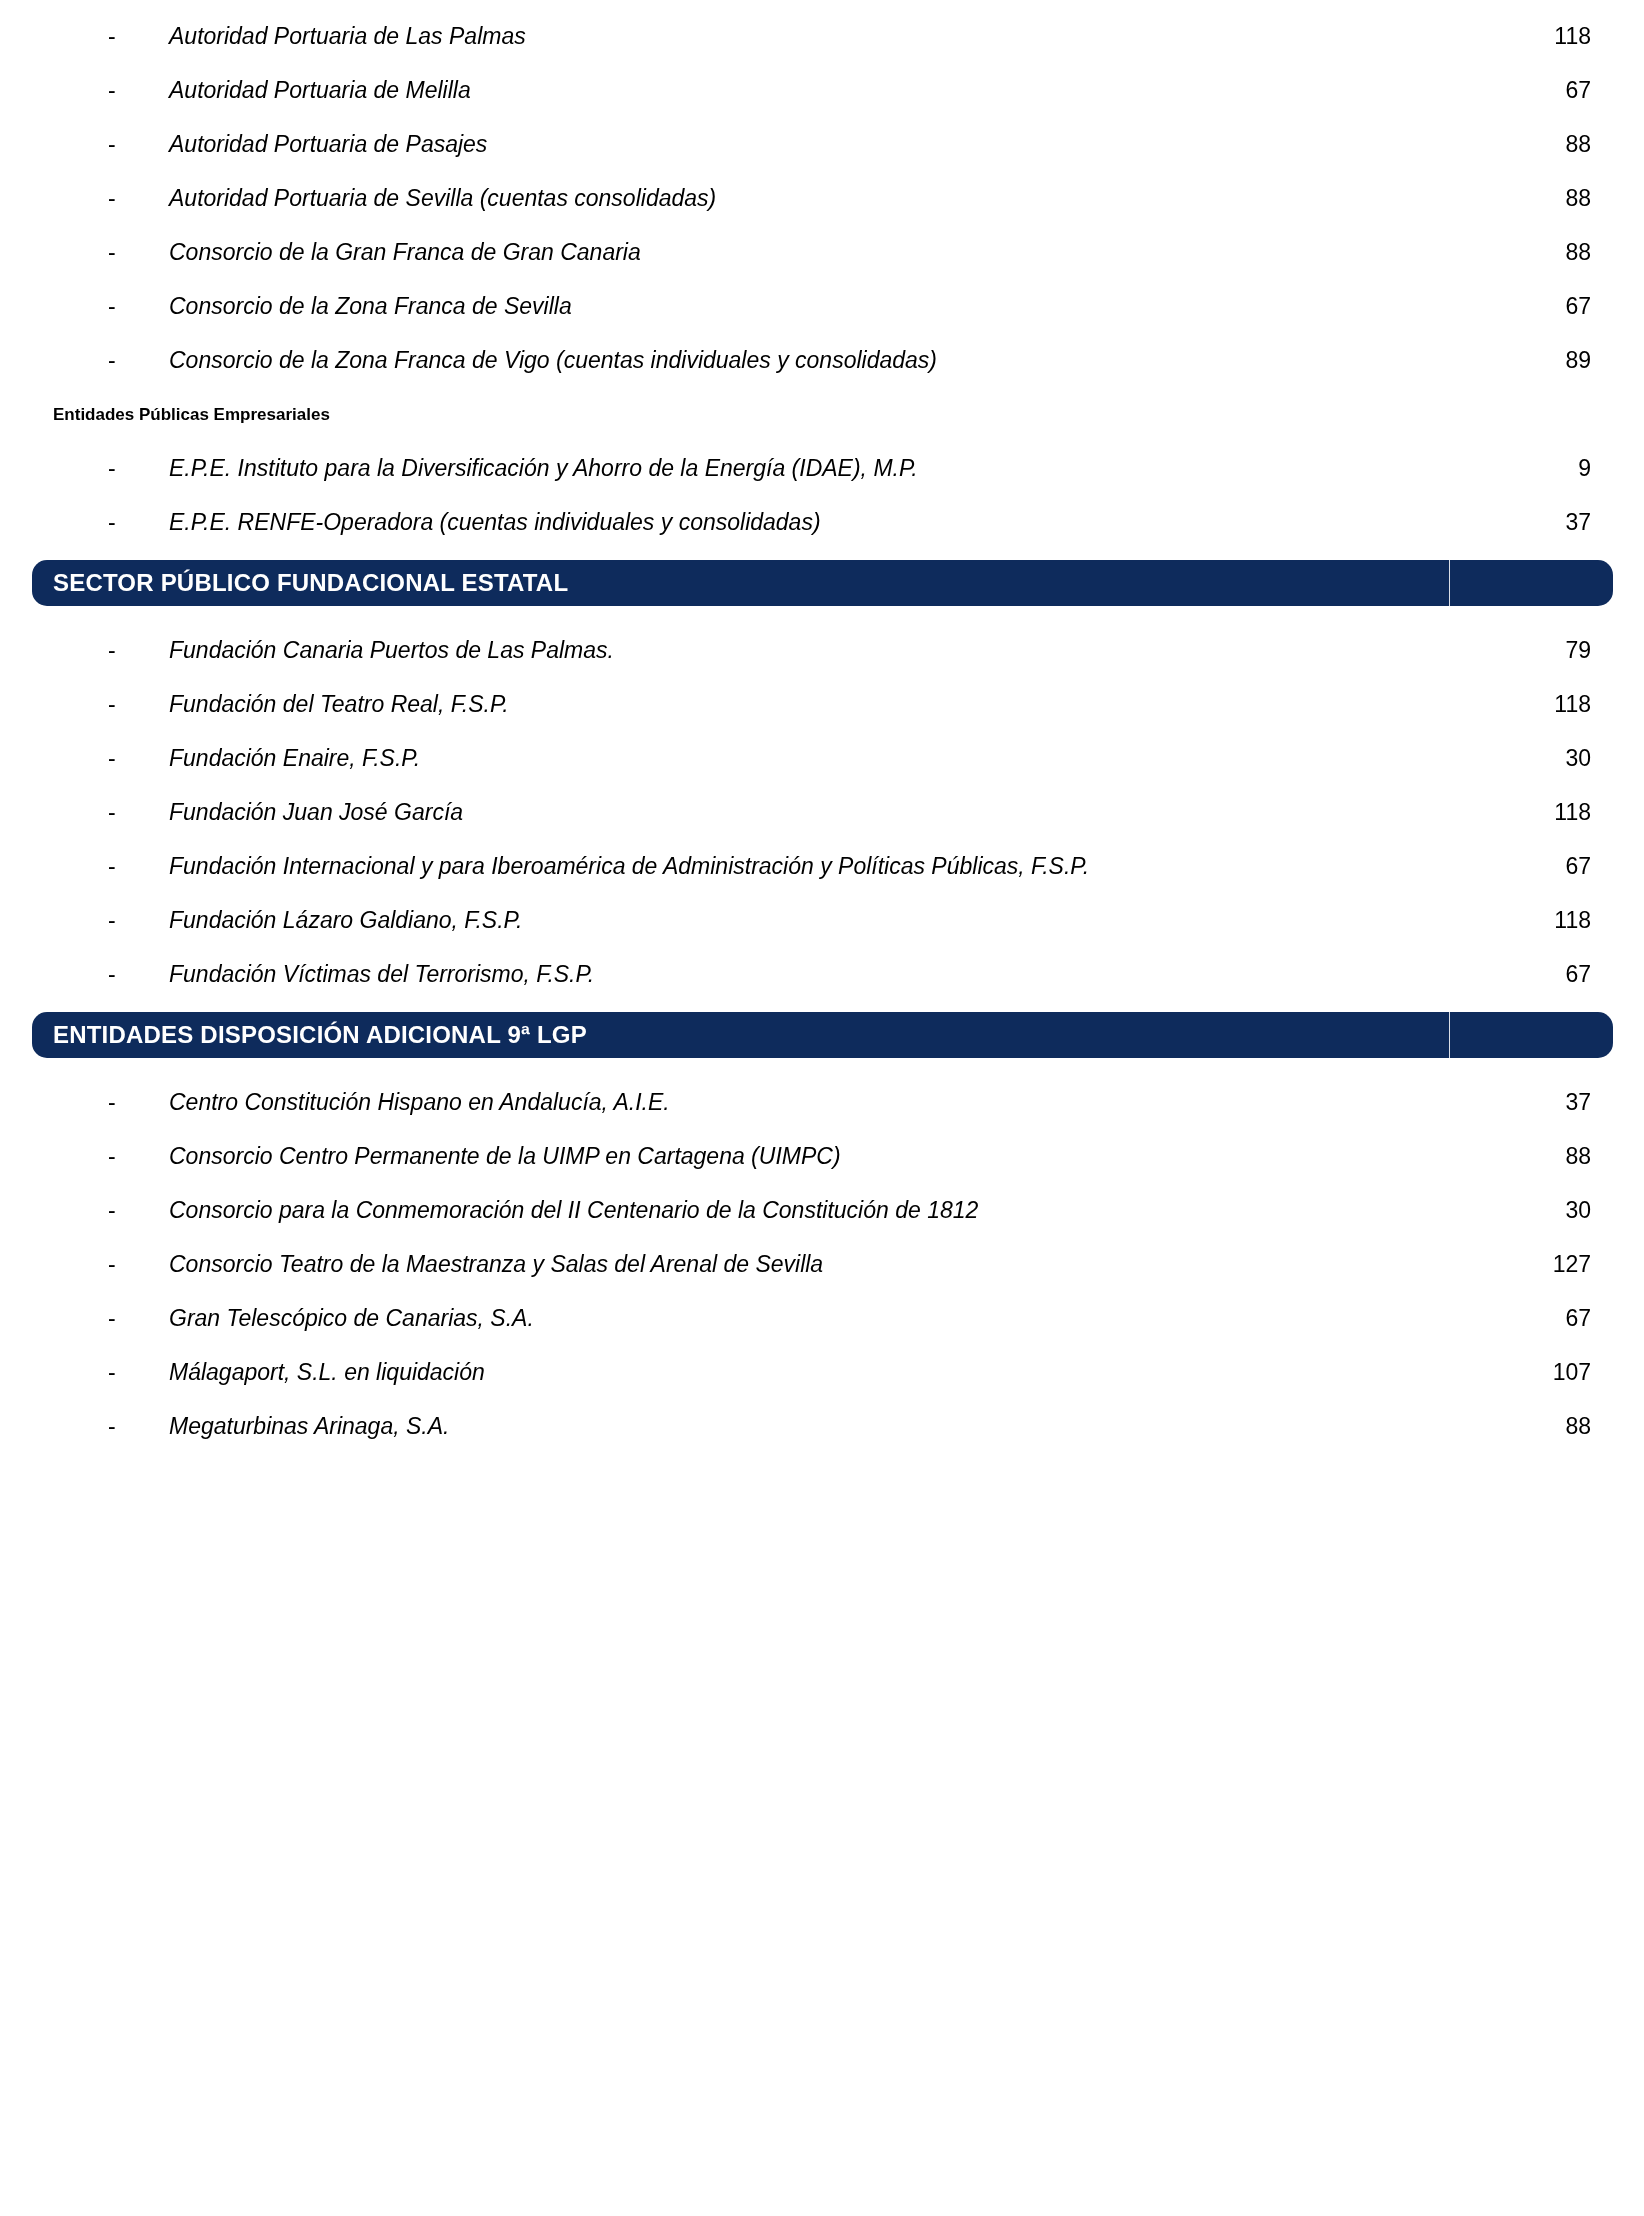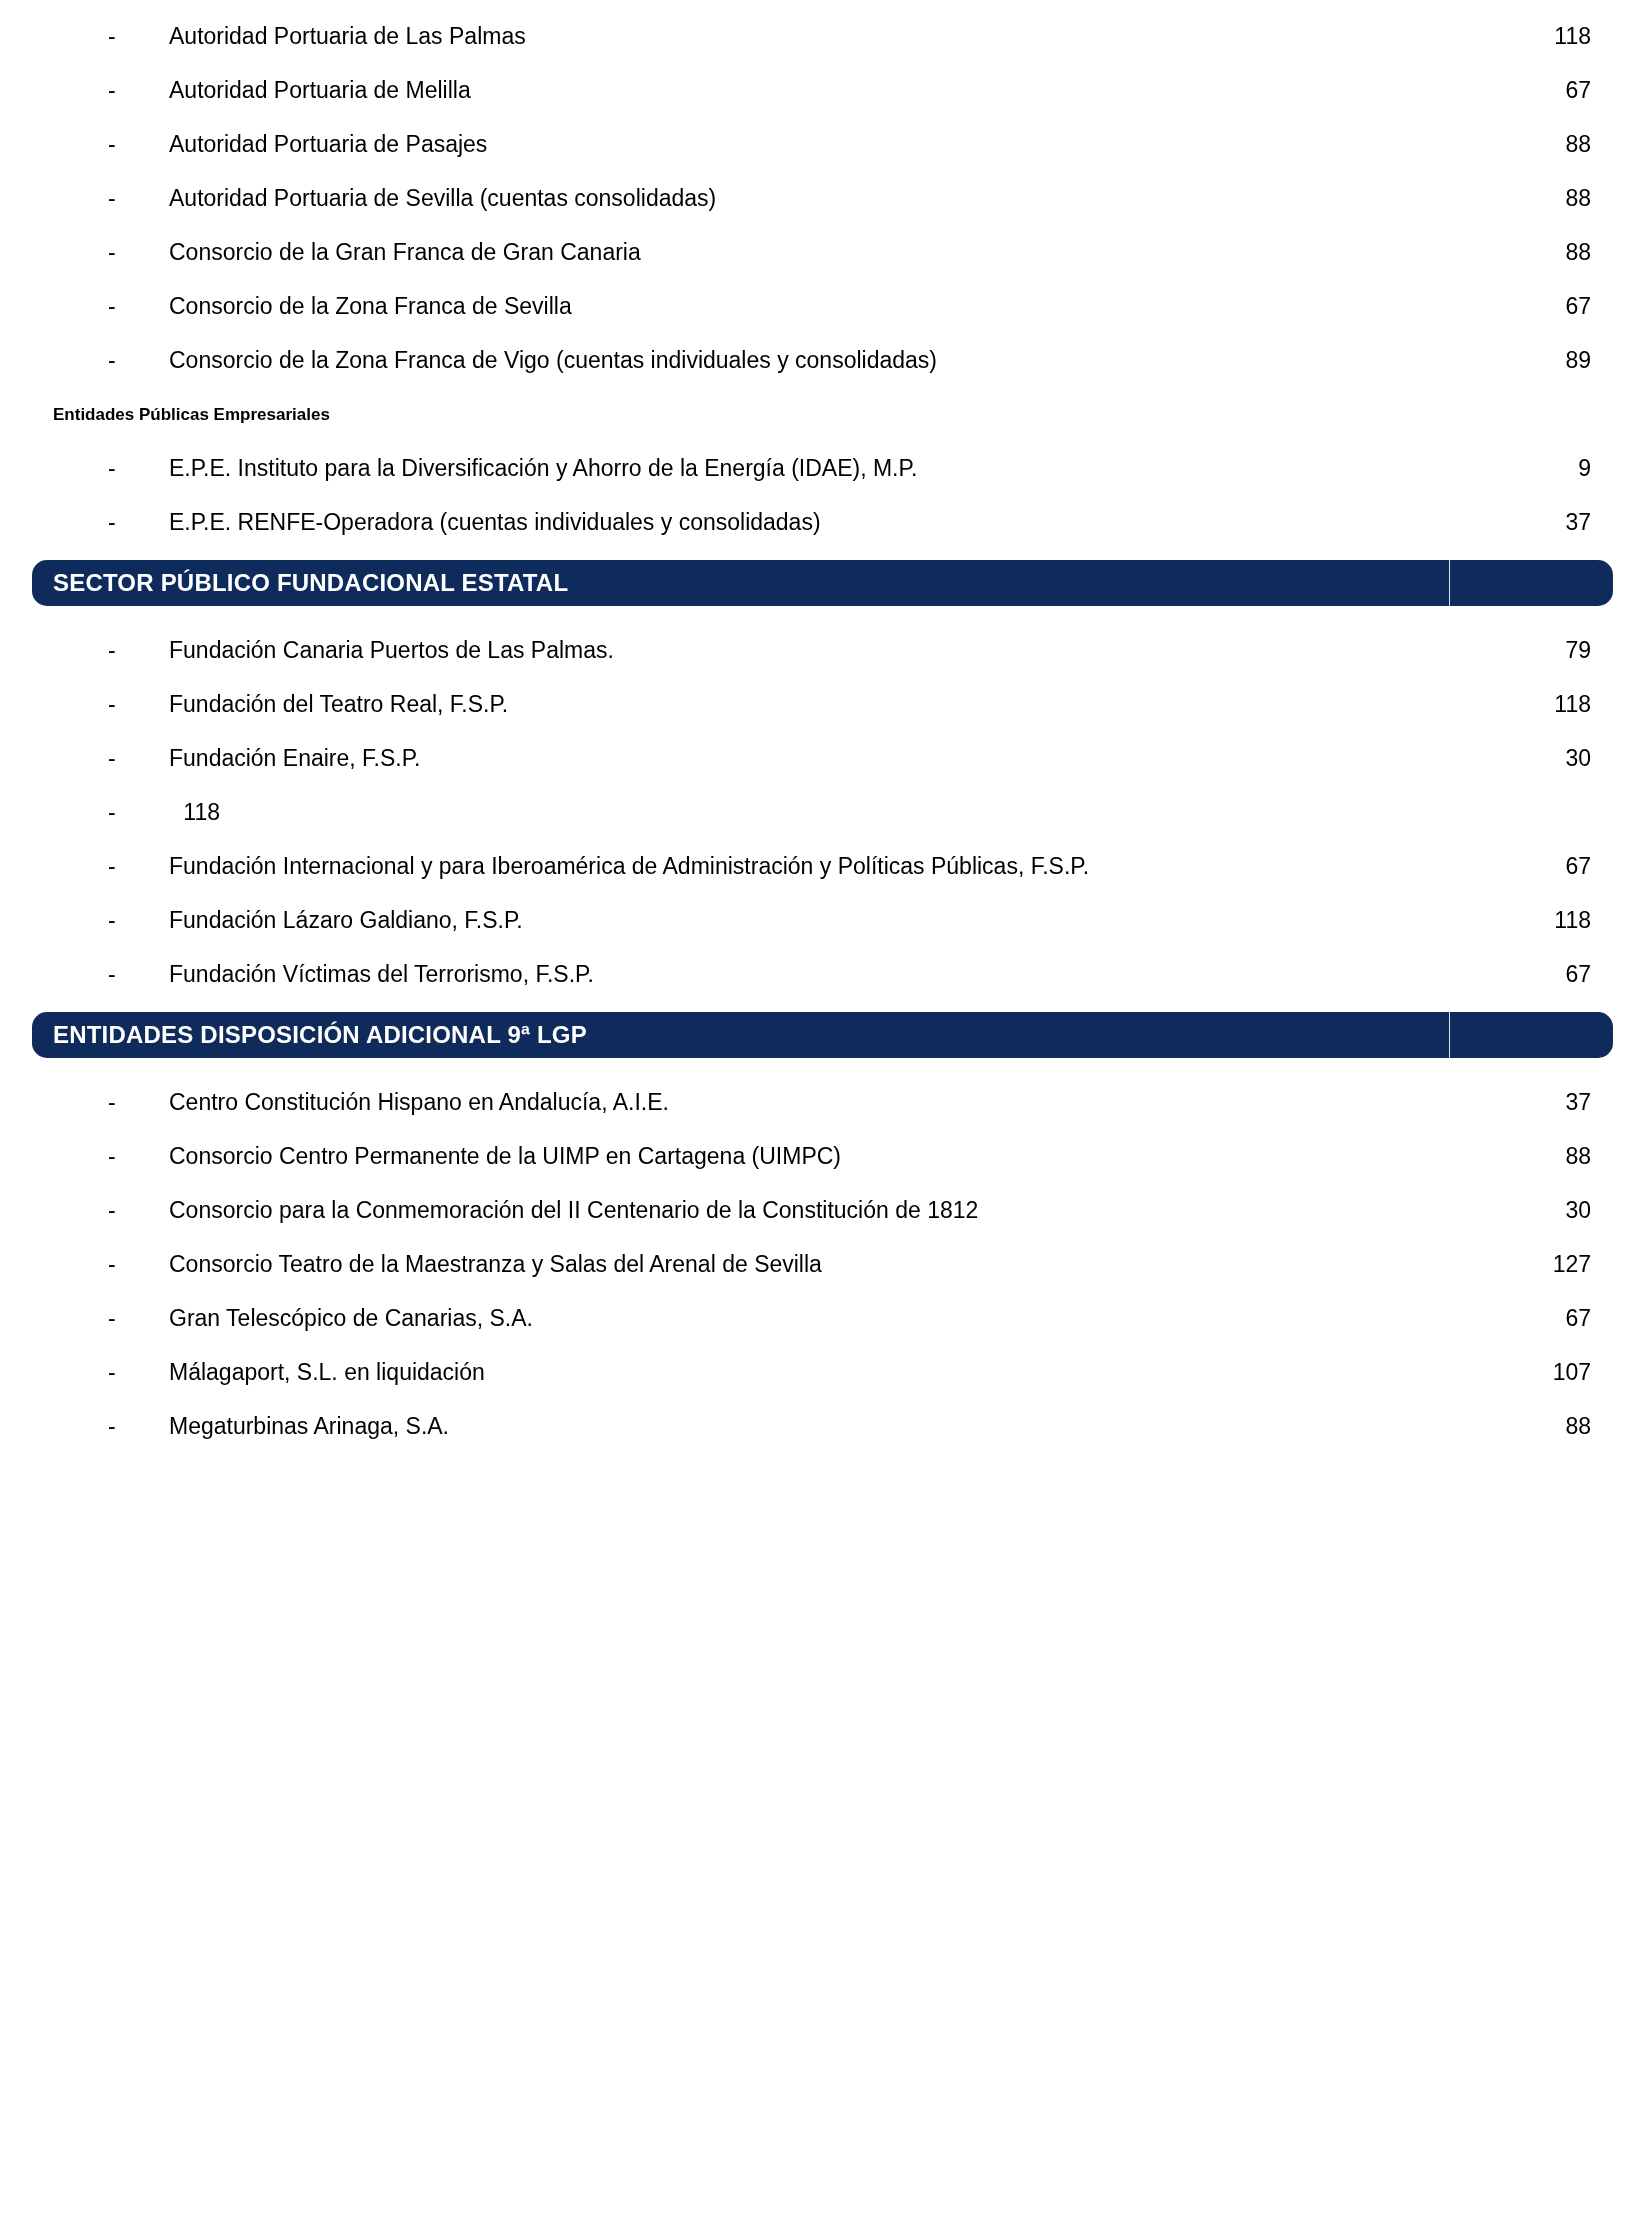--- a/index.html
+++ b/index.html
@@ -17,21 +17,21 @@
   .toc-row {
     height: 54px;
     display: flex;
     align-items: center;
     padding-left: 108px;
     padding-right: 54px;
     font-size: 23px;
     line-height: 1.2;
   }
   .toc-row .dash { flex: 0 0 61px; }
-  .toc-row .label { flex: 1 1 auto; padding-right: 19px; white-space: nowrap; }
+  .toc-row .label { flex: 1 1 auto; padding-right: 19px; white-space: nowrap; font-style: italic; }
   .toc-row .pagenum { flex: 0 0 auto; min-width: 51px; text-align: right; }
 
   .subheader-row {
     height: 54px;
     display: flex;
     align-items: center;
     padding-left: 53px;
     font-size: 17px;
     font-weight: bold;
   }
@@ -130,20 +130,21 @@
     <span class="label">Fundación del Teatro Real, F.S.P.</span>
     <span class="pagenum">118</span>
   </div>
   <div class="toc-row">
     <span class="dash">-</span>
     <span class="label">Fundación Enaire, F.S.P.</span>
     <span class="pagenum">30</span>
   </div>
   <div class="toc-row">
     <span class="dash">-</span>
+    <span class="label">Fundación Juan José García</span>
     <span class="pagenum">118</span>
   </div>
   <div class="toc-row">
     <span class="dash">-</span>
     <span class="label">Fundación Internacional y para Iberoamérica de Administración y Políticas Públicas, F.S.P.</span>
     <span class="pagenum">67</span>
   </div>
   <div class="toc-row">
     <span class="dash">-</span>
     <span class="label">Fundación Lázaro Galdiano, F.S.P.</span>

